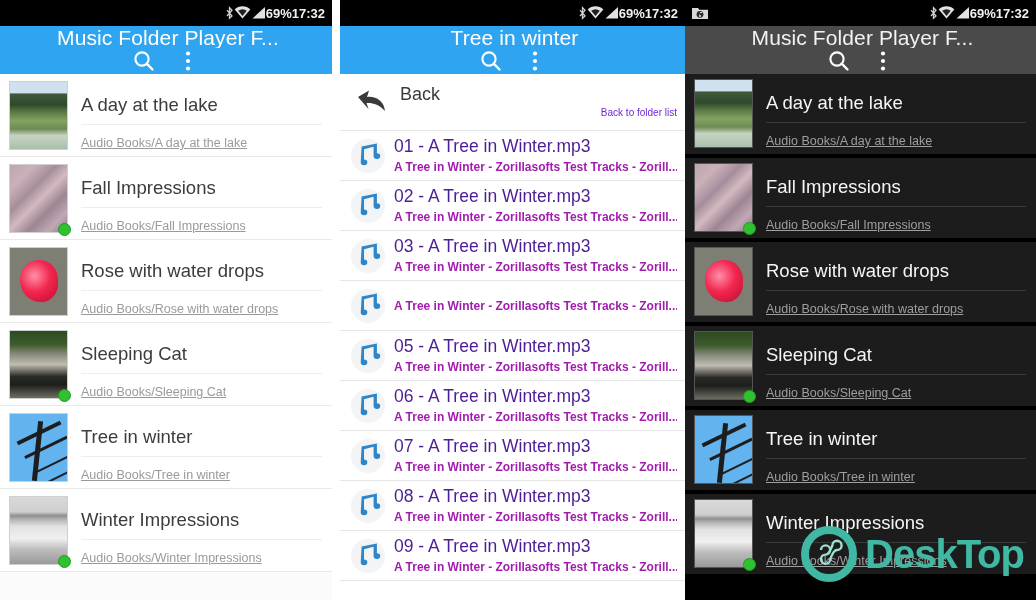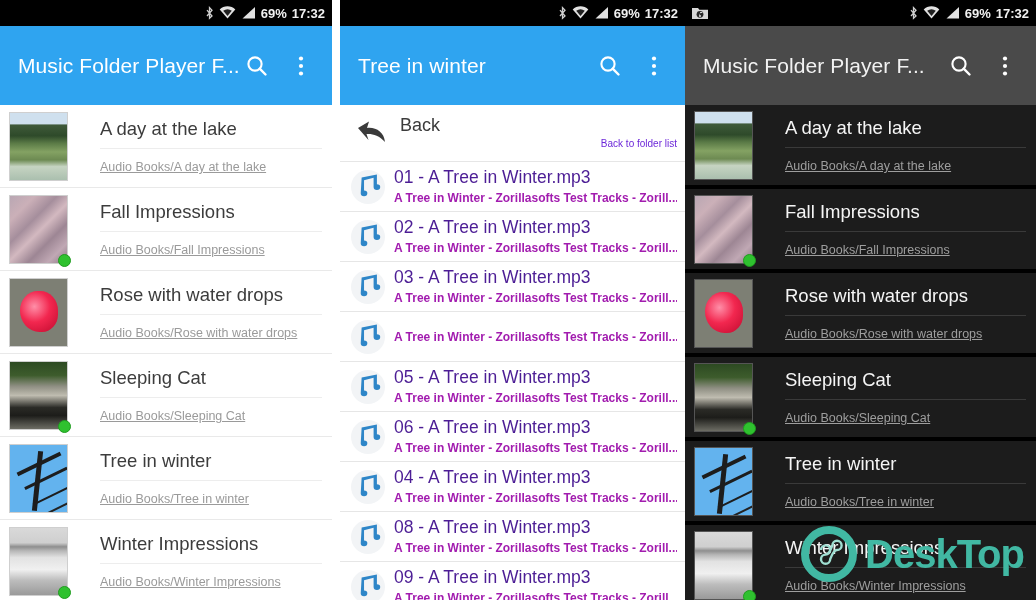--- a/index.html
+++ b/index.html
@@ -23,52 +23,52 @@
   .panel-dark { width: 351px; background: #000000; }
 
   
   .statusbar {
     height: 26px; background: #000000;
     display: flex; align-items: center;
     padding: 0 7px 0 6px;
     color: #e8e8e8;
   }
   .sb-left { display: flex; align-items: center; gap: 4px; flex: 1; }
-  .sb-right { display: flex; align-items: center; gap: 5px; }
+  .sb-right { display: flex; align-items: center; }
   .sb-text { font-size: 13px; font-weight: bold; letter-spacing: 0px; color:#f0f0f0; }
   .sb-icon { display:block; }
 
   
   .actionbar {
-    height: 79px;
+    height: 48px;
     display: flex; align-items: center;
     padding: 0 14px 0 18px;
+    flex-direction: column;
   }
   .ab-blue { background: #2fa4f0; }
   .ab-dark { background: #4a4a4a; }
   .ab-title {
     flex: 1;
     font-size: 21px;
     color: #ffffff;
     white-space: nowrap; overflow: hidden;
     letter-spacing: .1px;
   }
   .ab-title-dark { color:#f2f2f2; }
   .ab-actions { display: flex; align-items: center; gap: 18px; padding-right:4px; }
   .ab-btn { width: 26px; height: 26px; display:flex; align-items:center; justify-content:center; cursor:pointer; }
 
   
   .list { position: relative; }
   .frow {
-    display: flex; align-items: center;
+    display: flex; align-items: flex-end;
     padding: 6px 10px 6px 9px;
     border-bottom: 1px solid #e9e9e9;
     background: #ffffff;
     height: 83px;
-    gap: 19px;
   }
   .frow .thumbwrap { position: relative; width: 59px; height: 69px; flex: 0 0 59px; }
   .thumb {
     width: 59px; height: 69px;
     border: 1px solid #cfcfcf;
     background: #d8d8d8;
     overflow: hidden; position: relative;
   }
   .thumb.dk { border: 1px solid #555; }
   .dot {
@@ -404,21 +404,21 @@
       </div>
 
       <div class="trow">
         <div class="ticon">
           <svg width="40" height="40" viewBox="0 0 40 40">
             <circle cx="20" cy="20" r="17" fill="#f2f4f6"></circle>
             <path d="M16 27.5 a3.6 3.1 0 1 0 3.6-3.1 V13.2 l10.4-2.6 v10.1 a3.6 3.1 0 1 0 3.6-3.1 V7 L17 10.4 Z" fill="#2e86c8" transform="translate(-2,1) scale(0.92)"></path>
           </svg>
         </div>
         <div class="ttext">
-          <div class="ttitle">04 - A Tree in Winter.mp3</div>
+          <div class="ttitle">07 - A Tree in Winter.mp3</div>
           <div class="tsub">A Tree in Winter - Zorillasofts Test Tracks - Zorill...</div>
         </div>
       </div>
 
       <div class="trow">
         <div class="ticon">
           <svg width="40" height="40" viewBox="0 0 40 40">
             <circle cx="20" cy="20" r="17" fill="#f2f4f6"></circle>
             <path d="M16 27.5 a3.6 3.1 0 1 0 3.6-3.1 V13.2 l10.4-2.6 v10.1 a3.6 3.1 0 1 0 3.6-3.1 V7 L17 10.4 Z" fill="#2e86c8" transform="translate(-2,1) scale(0.92)"></path>
           </svg>

